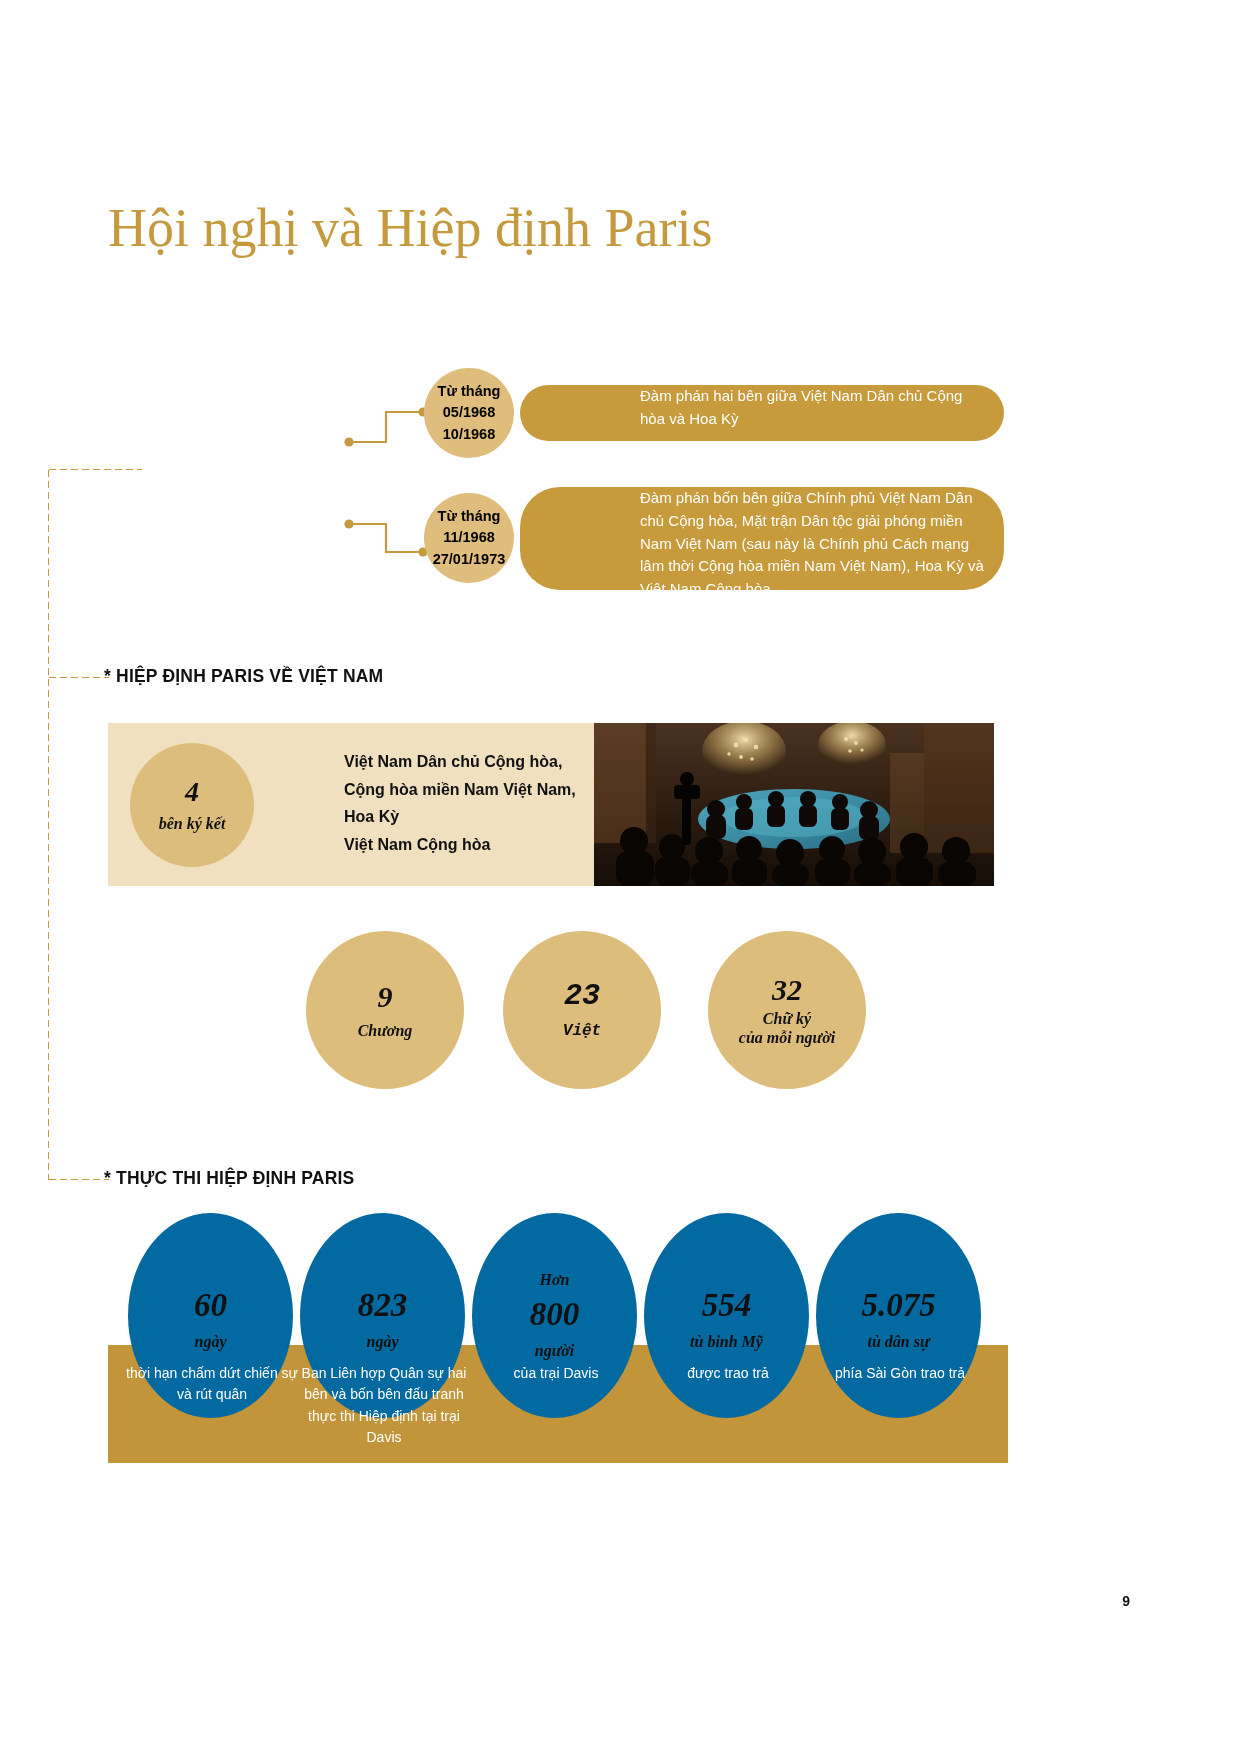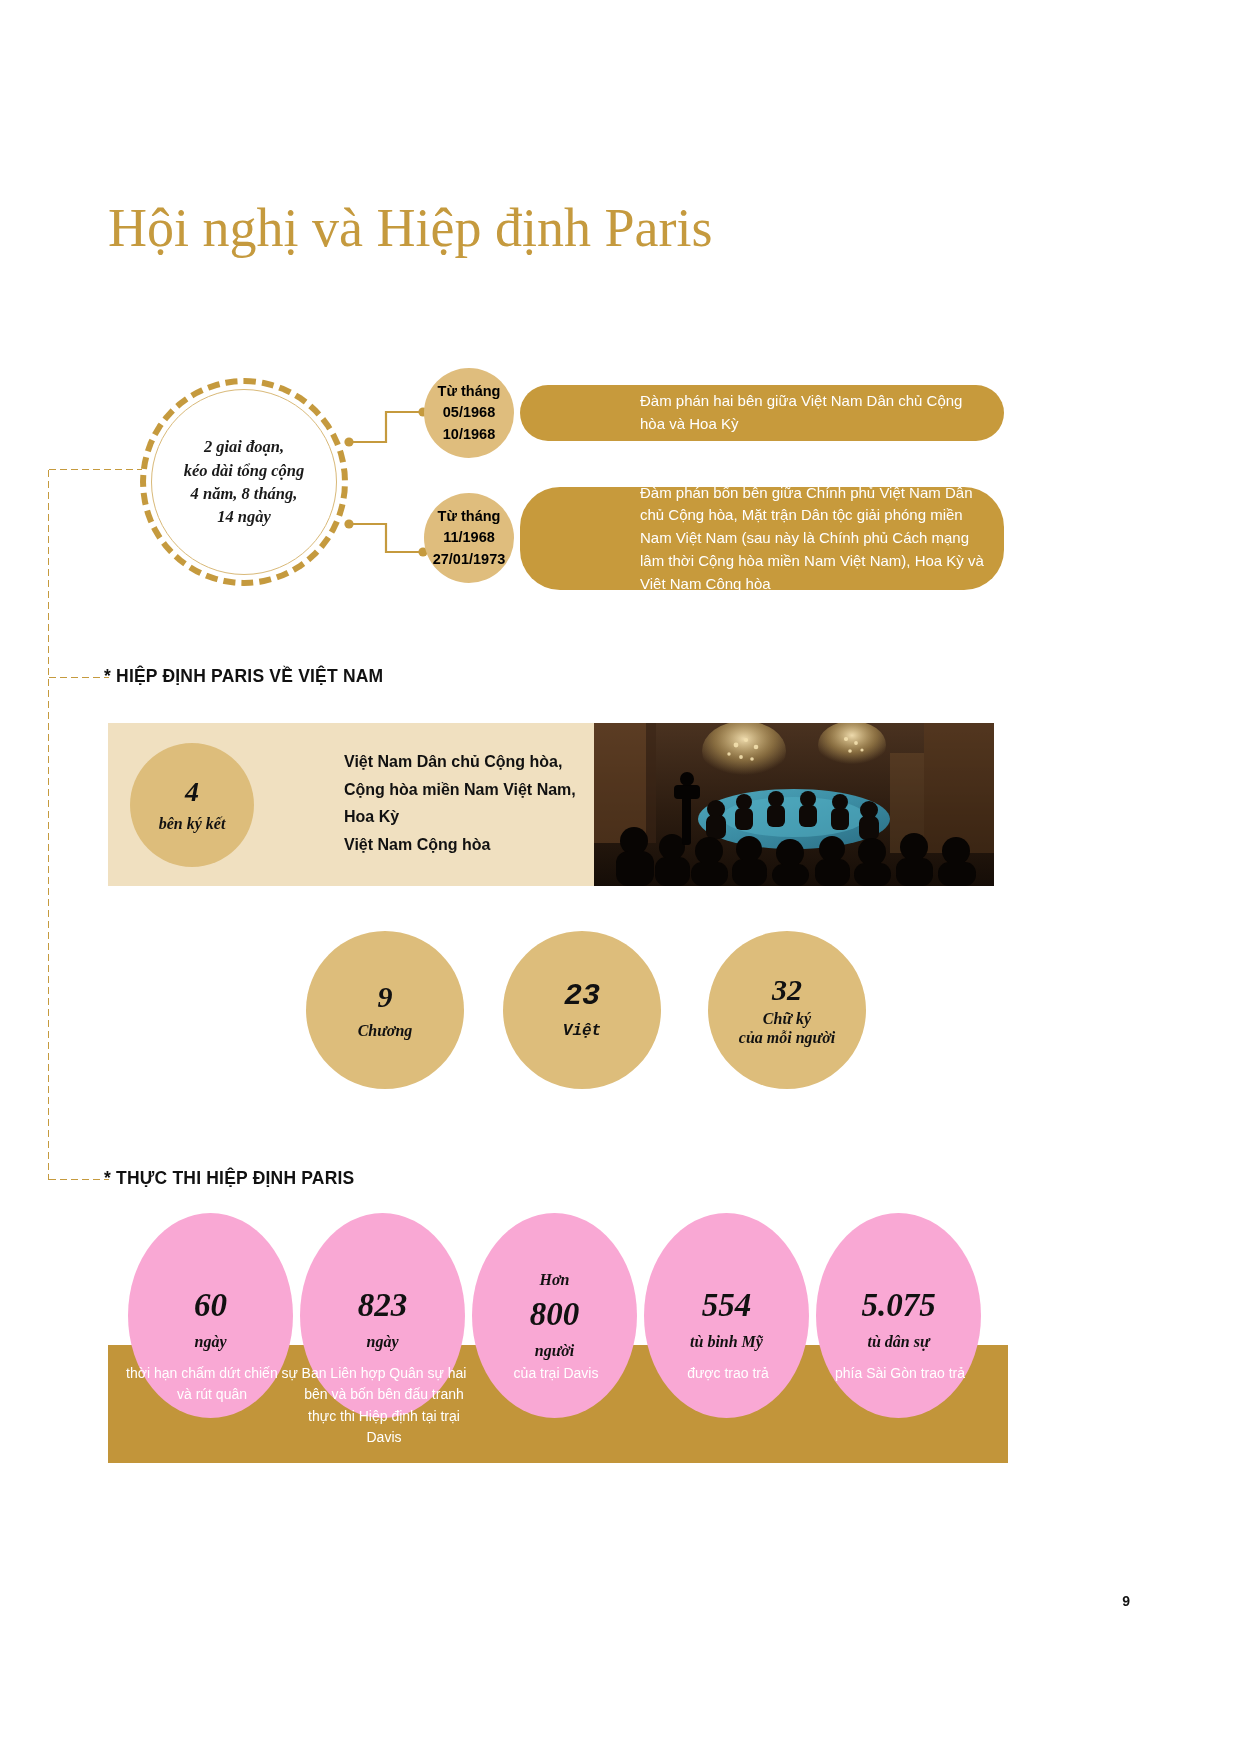--- a/index.html
+++ b/index.html
@@ -71,21 +71,21 @@
   
   .phase{position:absolute;}
   .phase .bar{
     position:absolute;
     background:#c79a3c;
     border-radius:40px;
     box-sizing:border-box;
     color:#ffffff;
     font-size:15px;
     line-height:1.52;
-    display:flex; align-items:center;
+    display:flex; align-items:flex-start;
   }
   .phase .bar span{display:block; padding-right:18px;}
   .phase .bubble{
     position:absolute;
     border-radius:50%;
     background:#dfbd7d;
     display:flex; flex-direction:column; align-items:center; justify-content:center;
     font-size:14.5px; font-weight:700; line-height:1.45;
     color:#000000; text-align:center;
     z-index:2;
@@ -157,21 +157,21 @@
   
   .impl{position:absolute; left:108px; top:1213px; width:900px; height:250px;}
   .impl .backband{
     position:absolute; left:0; top:132px; width:900px; height:118px;
     background:#c2953a;
   }
   .impl .col{position:absolute; top:0; width:165px;}
   .impl .ell{
     position:absolute; left:0; top:0; width:165px; height:205px;
     border-radius:50%/50%;
-    background:#f9a8d4;
+    background:#0369a1;
     display:flex; flex-direction:column; align-items:center; justify-content:center;
     font-family:"Liberation Serif", serif; font-style:italic; font-weight:700;
     color:#111; text-align:center; line-height:1.15;
     z-index:2;
   }
   .impl .ell .pre{font-size:16px; margin-bottom:7px;}
   .impl .ell .num{font-size:33px; margin-bottom:8px;}
   .impl .ell .lbl{font-size:16px;}
   .impl .cap{
     position:absolute; top:150px; left:-2px; width:172px;
@@ -203,30 +203,20 @@
 
   <svg class="connectors" viewBox="0 0 1240 1754" xmlns="http://www.w3.org/2000/svg">
     <path d="M348 442 L386 442 L386 412 L424 412" fill="none" stroke="#c59a3e" stroke-width="2.2"></path>
     <path d="M348 524 L386 524 L386 552 L424 552" fill="none" stroke="#c59a3e" stroke-width="2.2"></path>
     <circle cx="349" cy="442" r="4.6" fill="#c59a3e"></circle>
     <circle cx="349" cy="524" r="4.6" fill="#c59a3e"></circle>
     <circle cx="423" cy="412" r="4.6" fill="#c59a3e"></circle>
     <circle cx="423" cy="552" r="4.6" fill="#c59a3e"></circle>
   </svg>
 
-  <div class="ring-wrap">
-    <div class="ring-outer"></div>
-    <div class="ring-inner"></div>
-    <div class="ring-text">
-      <span>2 giai đoạn,</span>
-      <span>kéo dài tổng cộng</span>
-      <span>4 năm, 8 tháng,</span>
-      <span>14 ngày</span>
-    </div>
-  </div>
 
   <div class="phase" id="phase1">
     <div class="bar">
       <span>Đàm phán hai bên giữa Việt Nam Dân chủ Cộng hòa và Hoa Kỳ</span>
     </div>
     <div class="bubble">
       <span>Từ tháng</span>
       <span>05/1968</span>
       <span>10/1968</span>
     </div>

